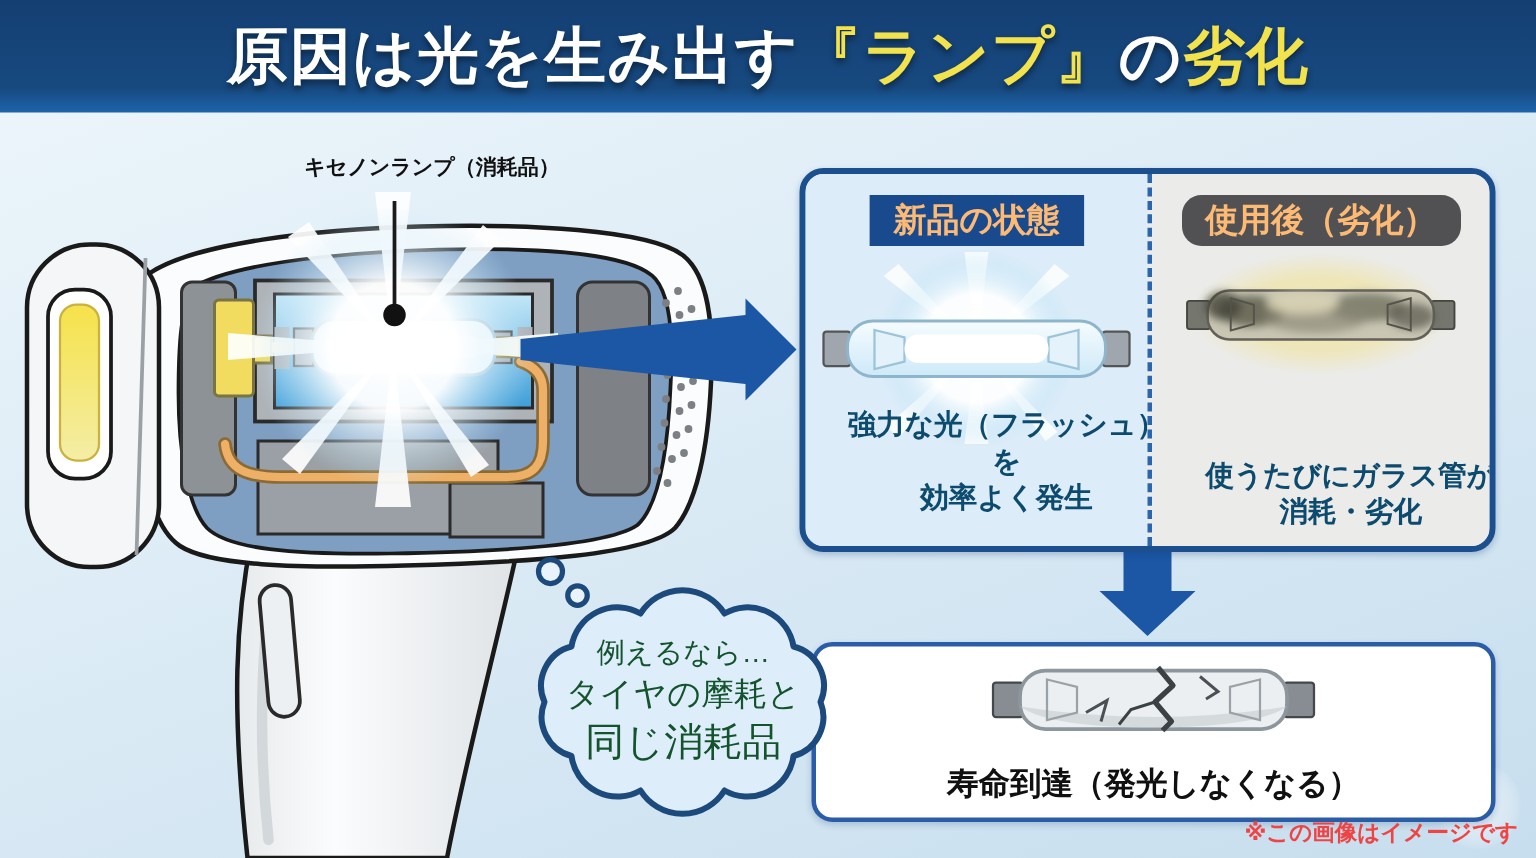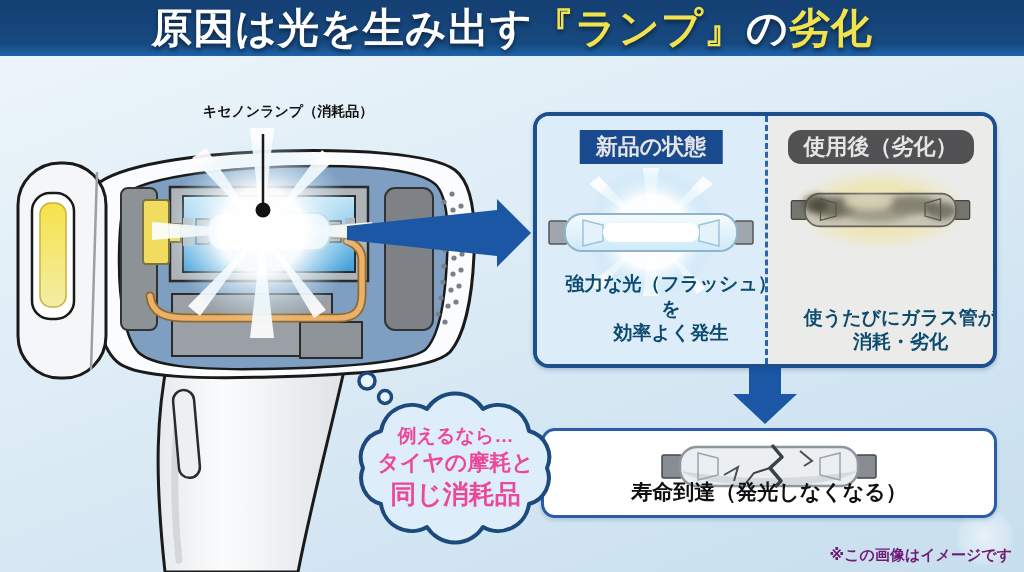--- a/index.html
+++ b/index.html
@@ -4,21 +4,21 @@
 <style>
   * { margin:0; padding:0; box-sizing:border-box; }
   html,body { width:1024px; height:572px; overflow:hidden; }
   body {
     position:relative;
     font-family:"Liberation Sans","DejaVu Sans",sans-serif;
     background:linear-gradient(160deg,#eef6fb 0%,#ddecf6 45%,#c7deee 100%);
   }
   
   .title-bar {
-    position:absolute; left:0; top:0; width:1024px; height:56px;
+    position:absolute; left:0; top:0; width:1024px; height:75px;
     background:linear-gradient(180deg,#143f73 0%,#17497f 78%,#1d64ab 100%);
     display:flex; align-items:center; justify-content:center; z-index:30;text-align:right;
   }
   .title-text {
     font-size:41px; font-weight:800; letter-spacing:1px; white-space:nowrap;
     color:#ffffff; text-shadow:0 3px 4px rgba(0,0,0,.45);
   }
   .title-text .yellow { color:#f2e24b; }
   
   .device-label {
@@ -32,56 +32,56 @@
     position:absolute; left:533px; top:112px; width:464px; height:256px;
     border:4px solid #1c4f8e; border-radius:16px; overflow:hidden;
     display:flex; z-index:10; background:#dcecf8;
     box-shadow:0 2px 4px rgba(20,60,110,.25);
   }
   .half { position:relative; width:228px; height:100%; }
   .half-new  { background:#dcecf8; }
   .half-used { background:#ebebe9; border-left:3px dashed #2a66ad; }
   .hdr {
     position:absolute; top:14px; left:50%; transform:translateX(-50%);
-    color:#e5e5e5; font-weight:700; font-size:22px; padding:4px 16px;
+    color:#fdba74; font-weight:700; font-size:22px; padding:4px 16px;
     white-space:nowrap; line-height:1.2;
   }
   .hdr-new  { background:#1a4a8e; }
   .hdr-used { background:#515153;border-radius:13px; }
   .lamp-box { position:absolute; left:0; top:46px; width:100%; height:140px; }
   .half-caption {
     position:absolute; left:0; width:100%; text-align:center;
     font-size:19px; font-weight:700; color:#0c4a6e; line-height:1.3;margin-left:20px;
   }
   .cap-new  { bottom:18px; }
   .cap-used { bottom:9px; }
   
   .panel-bottom {
-    position:absolute; left:541px; top:428px; width:456px; height:90px;
+    position:absolute; left:541px; top:428px; width:456px; height:120px;
     background:#ffffff; border:3px solid #2b5ca8; border-radius:14px;
     z-index:10; box-shadow:0 2px 4px rgba(20,60,110,.2);
   }
   .dead-lamp-box { position:absolute; left:50%; top:6px; transform:translateX(-50%);
     width:230px; height:58px; }
   .panel-bottom-caption {
     position:absolute; bottom:9px; left:0; width:100%; text-align:center;
     font-size:21px; font-weight:700; color:#101010;
   }
   
   .bubble-text {
     position:absolute; left:353px; top:423px; width:205px; z-index:12;
-    text-align:center; color:#ec4899; font-weight:700; line-height:1.32;
+    text-align:center; color:#14532d; font-weight:400; line-height:1.32;
   }
   .bubble-text .l1 { font-size:19px; }
   .bubble-text .l2 { font-size:22px; }
   .bubble-text .l3 { font-size:26px; }
   
   .footer-note {
     position:absolute; right:12px; top:546px; font-size:15px; font-weight:600;
-    color:#701a75; z-index:20;
+    color:#ef4444; z-index:20;
   }
   .watermark {
     position:absolute; left:956px; top:508px; width:58px; height:58px;
     border-radius:50%;
     background:radial-gradient(circle,rgba(255,255,255,.55) 0%,rgba(255,255,255,.25) 55%,rgba(255,255,255,0) 75%);
     z-index:8;
   }
 </style>
 </head>
 <body>

